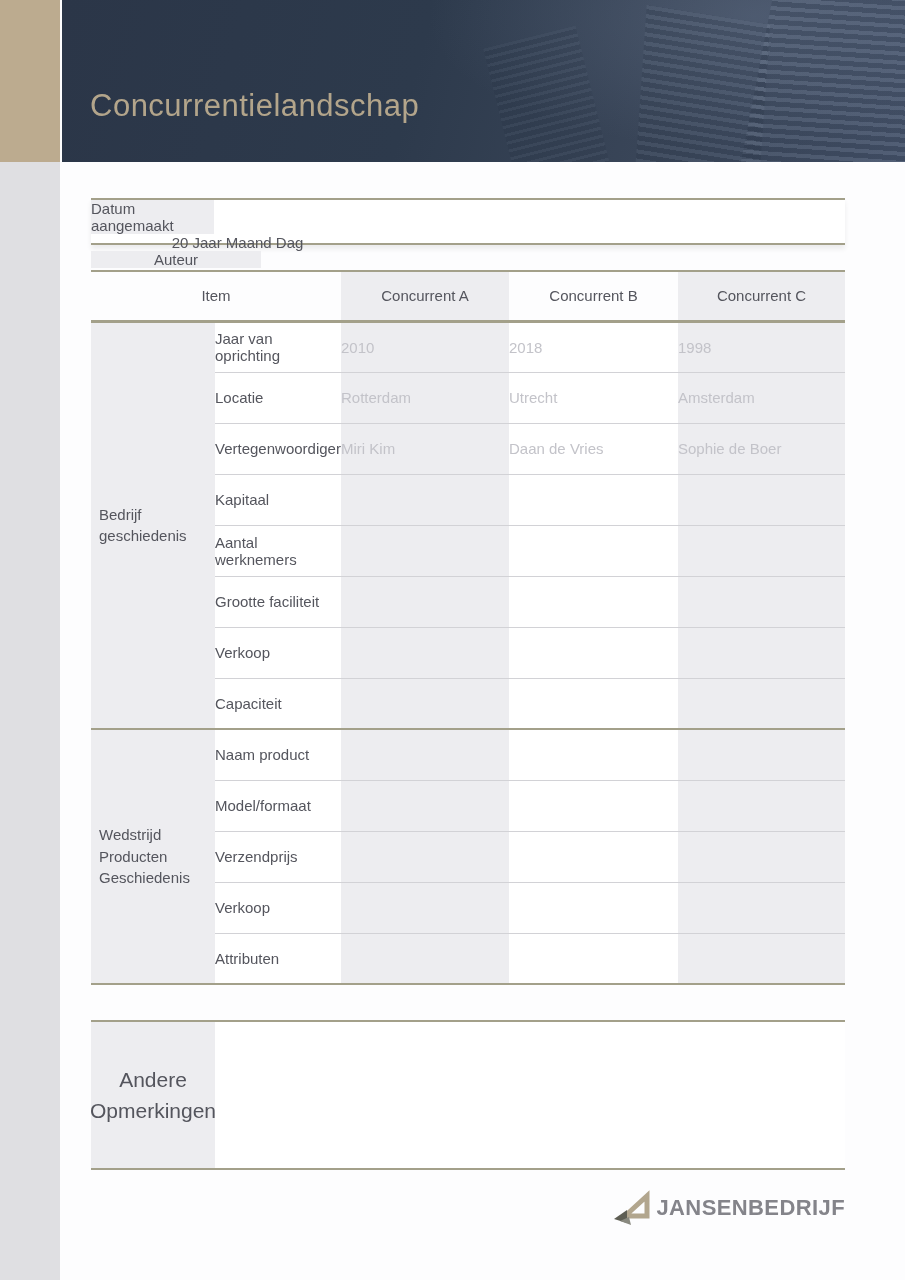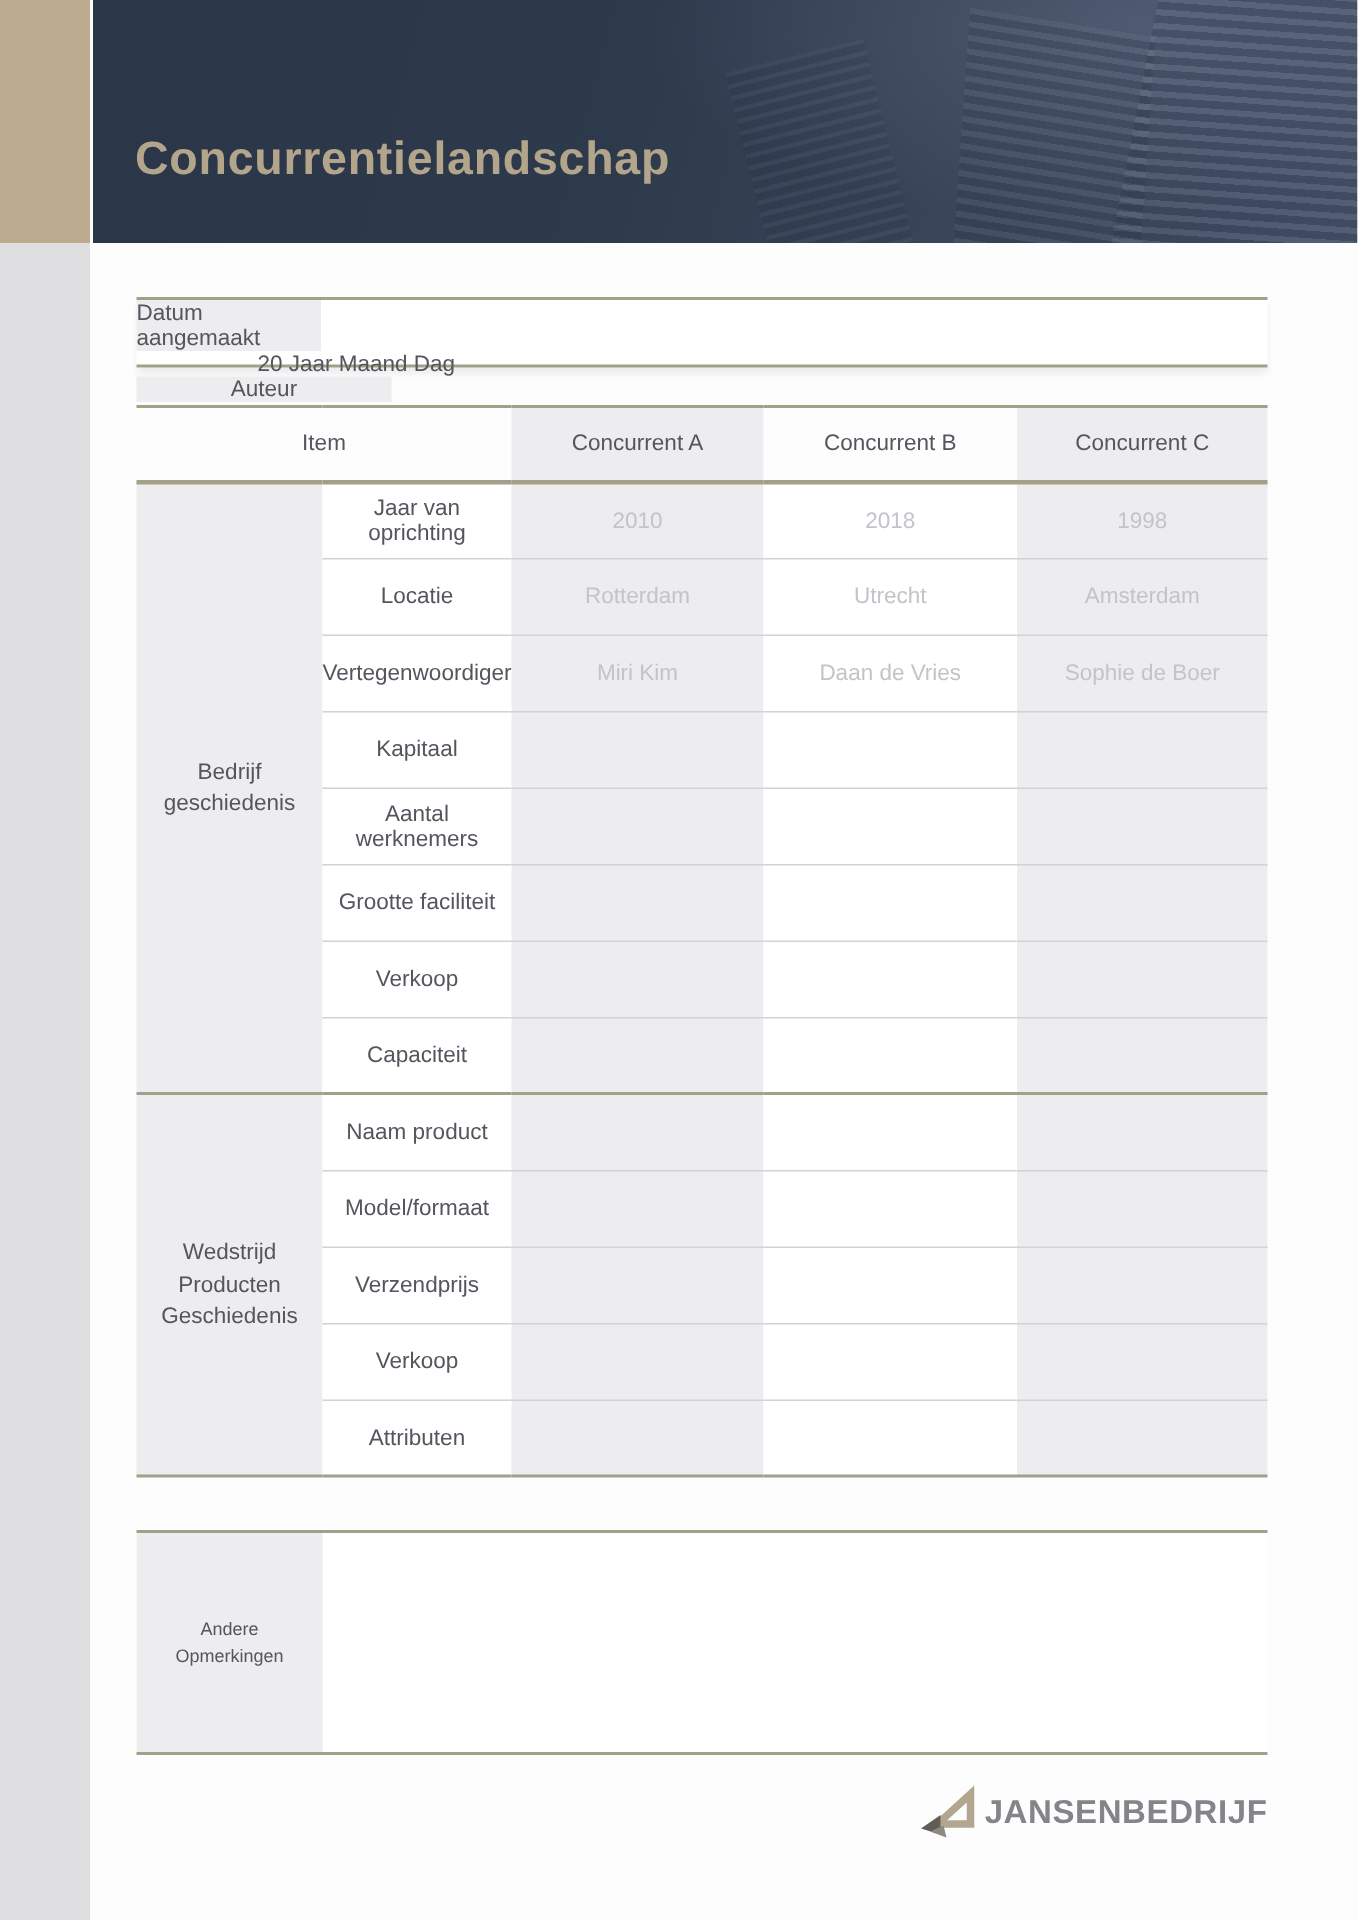--- a/index.html
+++ b/index.html
@@ -32,51 +32,51 @@
     overflow:hidden;}
   .hero .bldg{position:absolute;opacity:.85;}
   .hero .b1{right:-25px;top:-15px;width:175px;height:210px;transform:skewX(-7deg) rotate(4deg);
     background:repeating-linear-gradient(to bottom,rgba(205,218,238,.10) 0 4px,rgba(18,28,44,.16) 4px 9px);}
   .hero .b2{right:140px;top:15px;width:125px;height:170px;transform:rotate(9deg) skewX(5deg);
     background:repeating-linear-gradient(to bottom,rgba(195,210,230,.08) 0 4px,rgba(15,25,40,.13) 4px 9px);}
   .hero .b3{right:310px;top:35px;width:95px;height:150px;transform:rotate(-14deg);
     background:repeating-linear-gradient(to bottom,rgba(195,210,230,.05) 0 3px,rgba(15,25,40,.09) 3px 8px);}
   .hero .haze{position:absolute;right:0;top:0;width:60%;height:100%;
     background:radial-gradient(ellipse at 70% 10%,rgba(120,135,160,.28),transparent 65%);}
-  .hero h1{position:absolute;left:28px;top:88px;font-size:31px;font-weight:bold;
+  .hero h1{position:absolute;left:28px;top:88px;font-size:31px;font-weight:normal;
     letter-spacing:.5px;color:var(--title);}
   
   .meta{position:absolute;left:91px;top:198px;width:754px;height:47px;
     border-top:2px solid var(--olive);border-bottom:2px solid var(--olive);
     display:flex;box-shadow:0 4px 5px rgba(0,0,0,.07);background:#fff;flex-direction:column;}
   .meta-cell{display:flex;align-items:center;justify-content:center;font-size:15px;color:var(--ink);}
   .meta-cell.gray{background:var(--cellgray);}
   .m1{width:123px;} .m2{width:293px;} .m3{width:170px;} .m4{width:168px;}
   
   .table-wrap{position:absolute;left:91px;top:270px;width:754px;}
   table{border-collapse:collapse;table-layout:fixed;width:754px;
     border-top:2px solid var(--olive);border-bottom:2px solid var(--olive);}
   col.cg{width:124px;} col.ci{width:126px;} col.ca{width:168px;} col.cb{width:169px;} col.cc{width:167px;}
   thead th{height:50px;font-weight:400;font-size:15px;color:var(--ink);
     border-bottom:3px solid var(--olive);}
   thead th.h-a,thead th.h-c{background:var(--cellgray);}
-  tbody td{height:51px;font-size:15px;text-align:center;vertical-align:middle;}
+  tbody td{height:51px;font-size:15px;vertical-align:middle;}
   tbody .i-cell{color:var(--ink);background:#fff;border-top:1px solid var(--sep);}
   tbody .v-cell{color:var(--placeholder);border-top:1px solid var(--sep);}
   tbody .v-cell.c0,tbody .v-cell.c2{background:var(--cellgray);margin-top:20px;}
   tbody .v-cell.c1{background:#fff;}
   tbody .g-cell{background:var(--cellgray);color:var(--ink);line-height:1.45;padding:0 8px;}
   tbody tr.first-row td{border-top:none;}
   tbody tr.group-start td{border-top:2px solid var(--olive);}
   
   .notes{position:absolute;left:91px;top:1020px;width:754px;height:150px;
     border-top:2px solid var(--olive);border-bottom:2px solid var(--olive);
     display:flex;background:#fff;}
   .notes-label{width:124px;background:var(--cellgray);display:flex;align-items:center;
-    justify-content:center;text-align:center;font-size:12px;line-height:1.5;color:var(--ink);padding:0 6px;}
+    justify-content:center;text-align:center;font-size:21px;line-height:1.5;color:var(--ink);padding:0 6px;}
   .notes-body{flex:1;}
   
   .brand{position:absolute;right:60px;top:1186px;height:44px;display:flex;align-items:center;gap:4px;}
   .brand svg{display:block;}
   .brand .brand-name{font-size:22px;font-weight:bold;letter-spacing:.4px;color:var(--brandtext);}
 </style>
 </head>
 <body>
 
 <div class="side-tan"></div>

